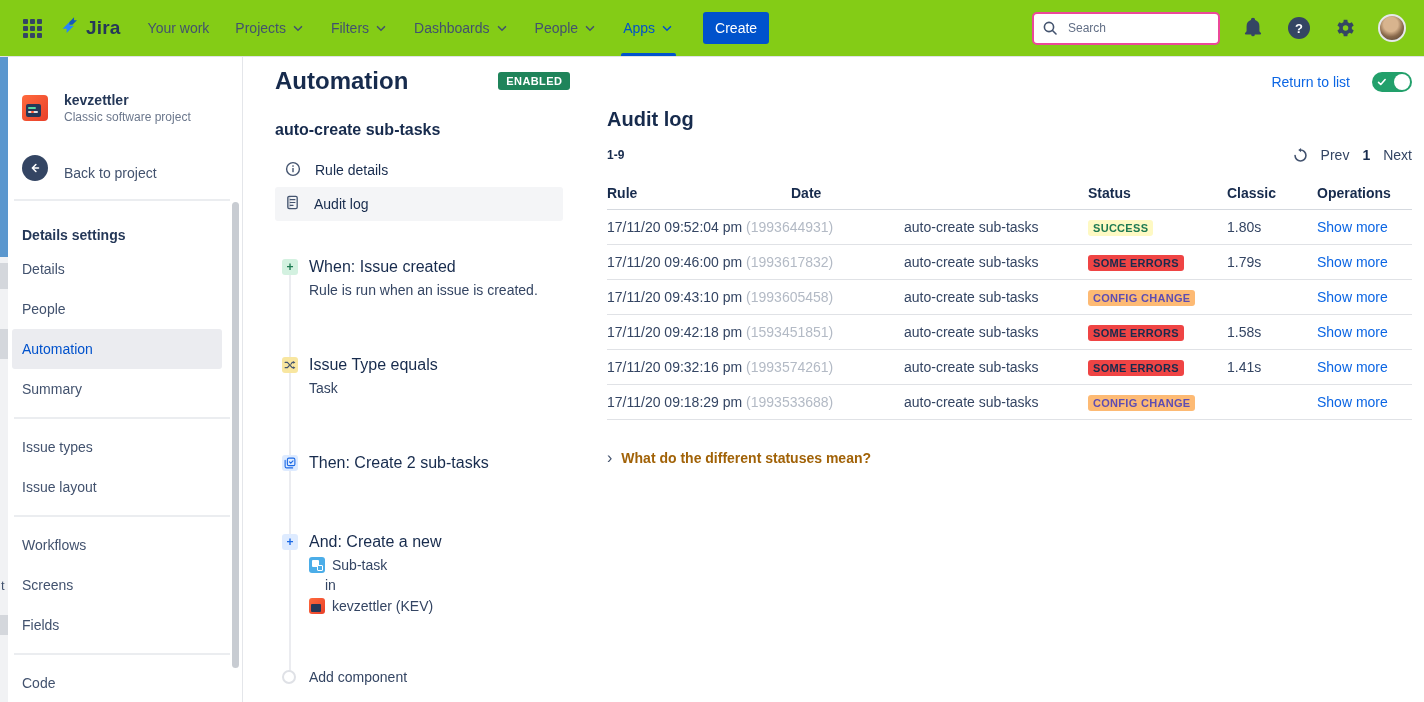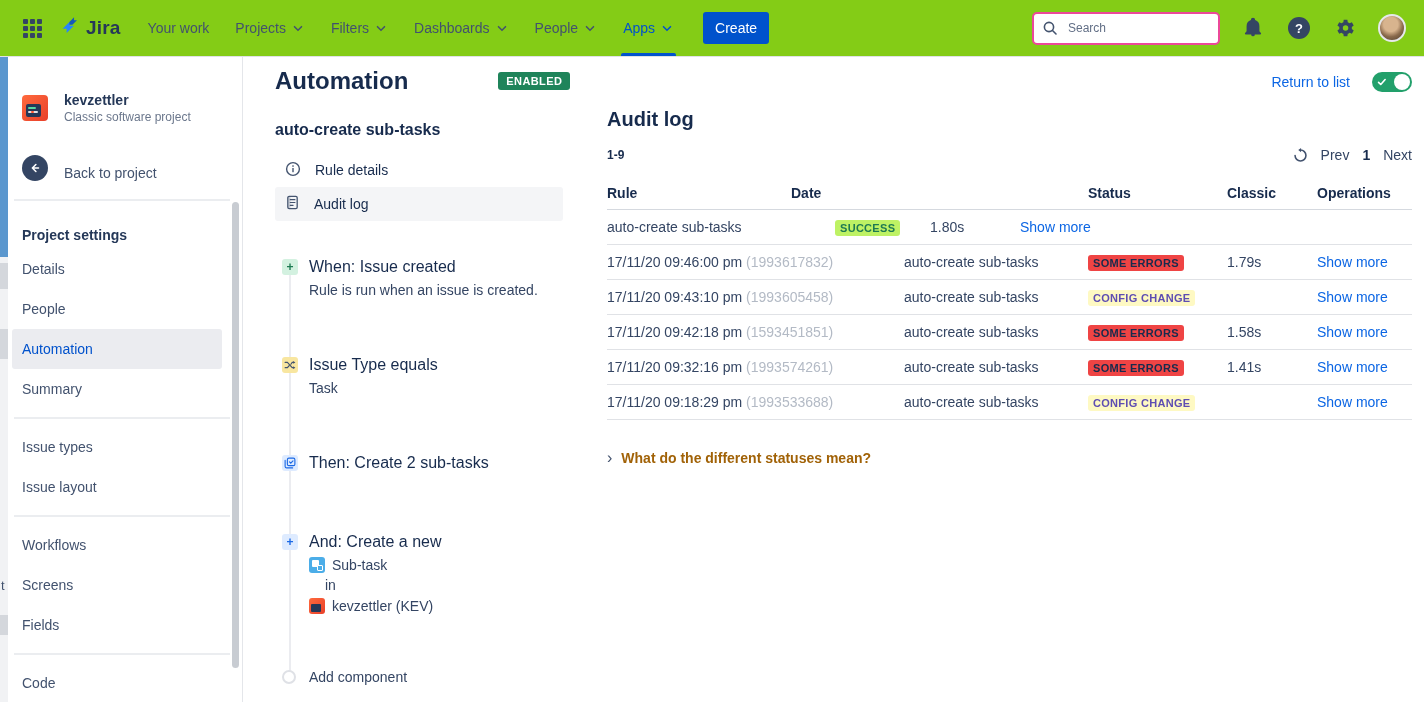--- a/index.html
+++ b/index.html
@@ -112,23 +112,23 @@
   .th { font-size:14px; font-weight:700; color:#172b4d; }
   .td,.th { padding:6px 8px 6px 0; }
   .c-date { width:297px; flex:none; }
   .c-rule { width:184px; flex:none; }
   .c-status { width:139px; flex:none; }
   .c-dur { width:90px; flex:none; }
   .c-ops { flex:1; }
   .td { font-size:14px; color:#344563; }
   .td .rid { color:#b3bac5; }
   .badge { display:inline-block; font-size:11px; font-weight:700; letter-spacing:.3px; padding:2px 5px; border-radius:3px; }
-  .badge-success { background:#bef264; color:#1e7a52;margin-left:44px; }
+  .badge-success { background:#fef9c3; color:#1e7a52; }
   .badge-warn { background:#ef4444; color:#172b4d; }
-  .badge-purple { background:#fef9c3; color:#5e4db2; }
+  .badge-purple { background:#fdba74; color:#5e4db2; }
   .show-more { color:#0c66e4; cursor:pointer; }
   .statuses-q { margin-top:30px; display:flex; align-items:center; gap:9px; cursor:pointer; }
   .statuses-q .chev { font-size:16px; color:#42526e; line-height:14px; }
   .statuses-q .qt { font-size:14px; font-weight:700; color:#a16207;text-align:right; }
 </style>
 </head>
 <body>
 
 <header class="topnav">
   <div class="appswitch">
@@ -253,21 +253,21 @@
     <div class="back-row">
       <div class="back-circle">
         <svg width="14" height="14" viewBox="0 0 16 16">
             <path d="M9 4L5 8l4 4M5 8h7" stroke="#fff" stroke-width="1.8" fill="none" stroke-linecap="round" stroke-linejoin="round"></path>
           </svg>
       </div>
       <span class="back-label">Back to project</span>
     </div>
 
     <div class="sb-divider"></div>
-    <div class="sb-heading">Project settings</div>
+    <div class="sb-heading">Details settings</div>
 
     <div class="sb-item">
         <span>Details</span>
       </div>
     <div class="sb-item">
         <span>People</span>
       </div>
     <div class="sb-item active">
         <span>Automation</span>
       </div>
@@ -417,20 +417,21 @@
     <div class="table">
       <div class="tr head">
         <div class="th c-rule">Rule</div>
         <div class="th c-date">Date</div>
         <div class="th c-status">Status</div>
         <div class="th c-dur">Classic</div>
         <div class="th c-ops">Operations</div>
       </div>
       <div>
   <div class="tr">
+    <div class="td c-date"><span>17/11/20 09:52:04 pm</span> <span class="rid">(1993644931)</span></div>
     <div class="td c-rule">auto-create sub-tasks</div>
     <div class="td c-status"><span class="badge badge-success">SUCCESS</span></div>
     <div class="td c-dur">1.80s</div>
     <div class="td c-ops"><span class="show-more">Show more</span></div>
   </div>
 
   <div class="tr">
     <div class="td c-date"><span>17/11/20 09:46:00 pm</span> <span class="rid">(1993617832)</span></div>
     <div class="td c-rule">auto-create sub-tasks</div>
     <div class="td c-status"><span class="badge badge-warn">SOME ERRORS</span></div>

